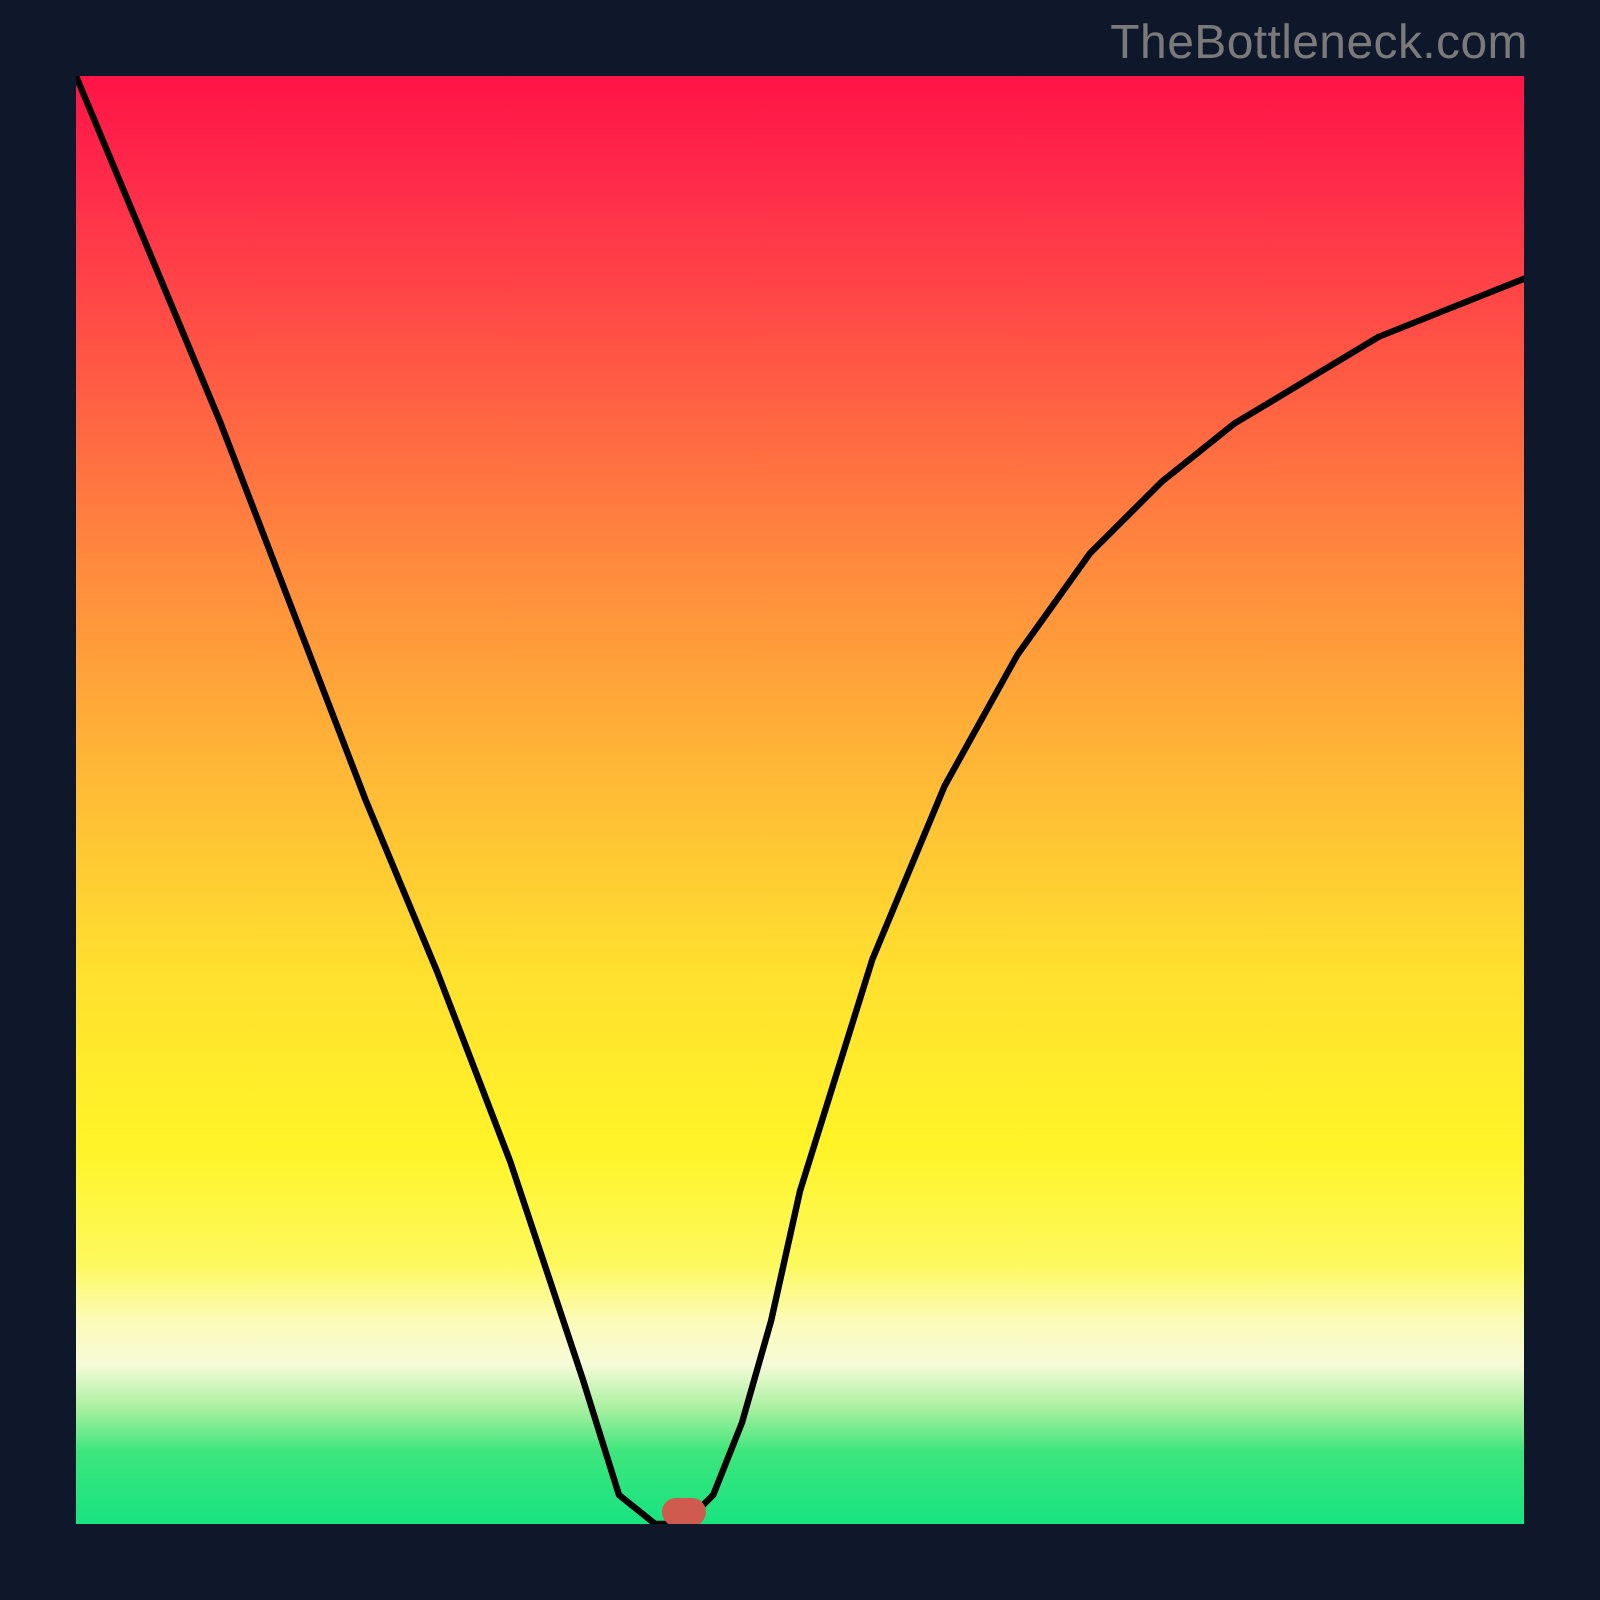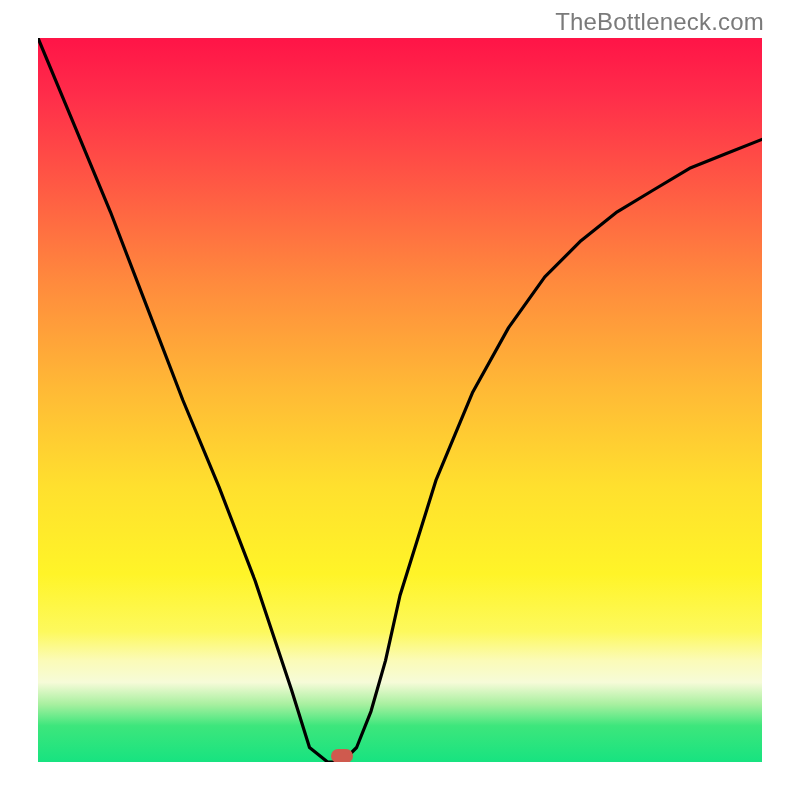--- a/index.html
+++ b/index.html
@@ -11,21 +11,21 @@
     position: relative;
     overflow: hidden;
     font-family: Arial, Helvetica, sans-serif;
   }
   .frame {
     position: absolute;
     top: 0;
     left: 0;
     width: 800px;
     height: 800px;
-    background: #ffffff;
+    background: #0f172a;
   }
   .plot-area {
     position: absolute;
     top: 38px;
     left: 38px;
     width: 724px;
     height: 724px;
     overflow: hidden;
   }
   .gradient {

